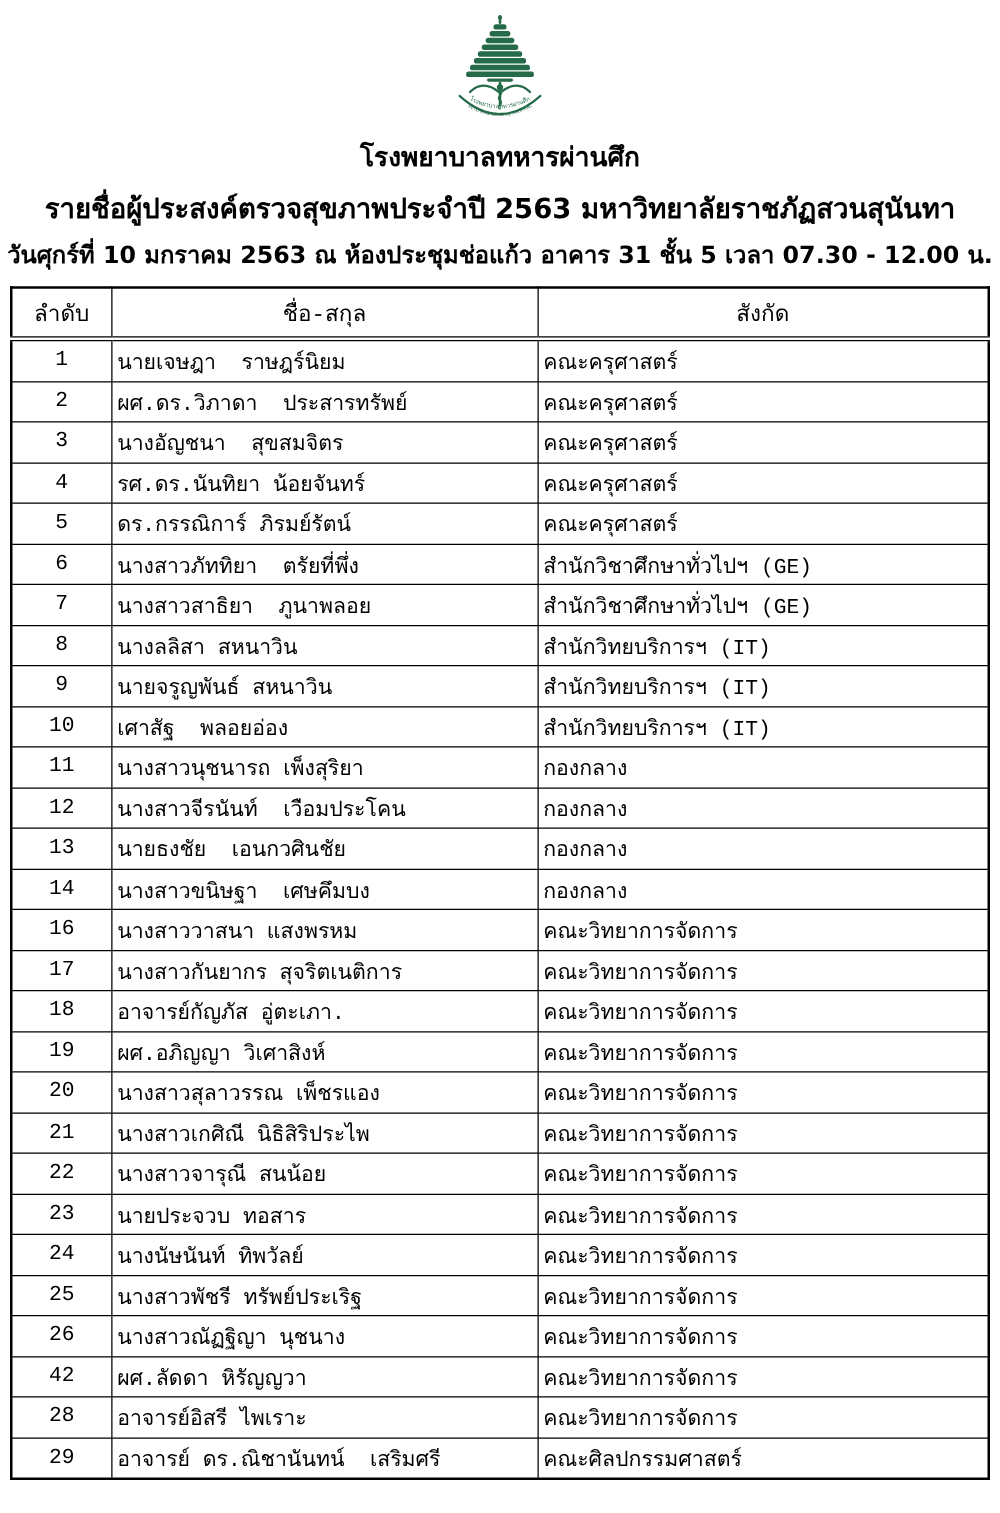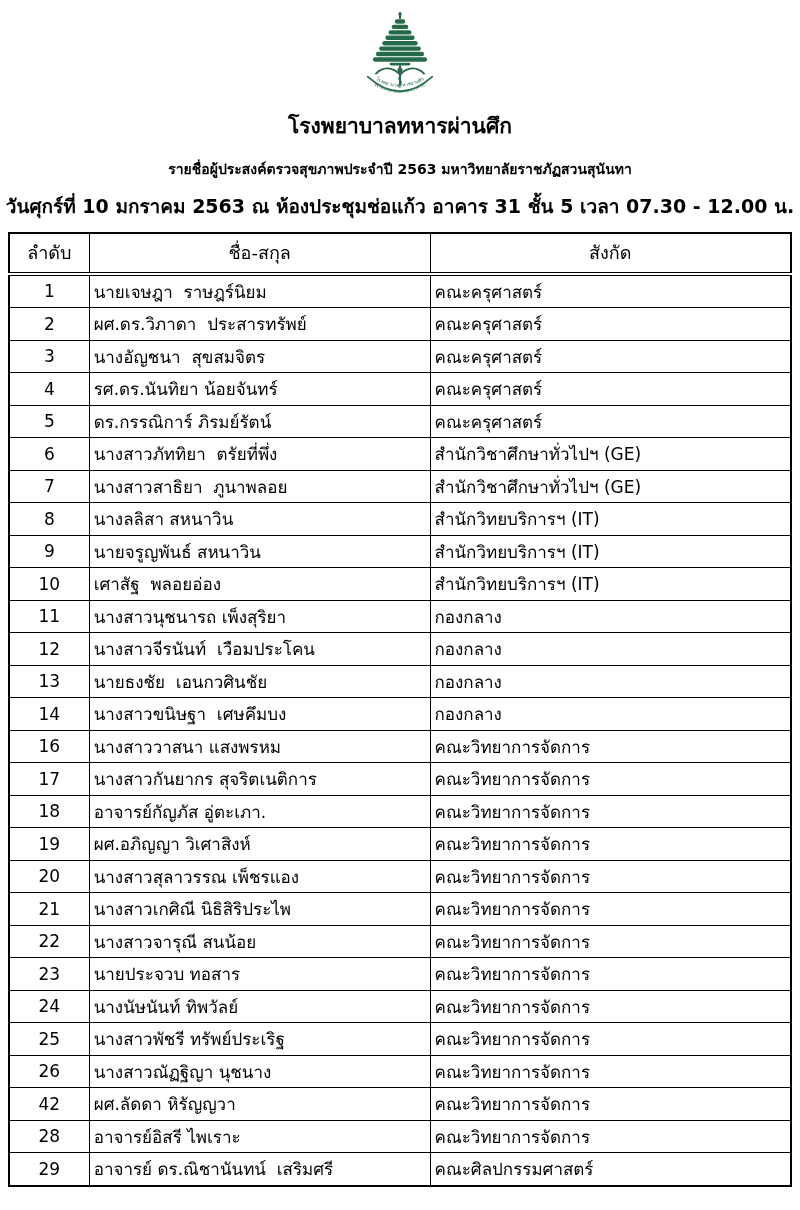--- a/index.html
+++ b/index.html
@@ -18,29 +18,30 @@
   }
   .logo-wrap { text-align: center; height: 96px; }
   .titles { text-align: center; }
   .title-line {
     margin: 0;
     font-weight: bold;
     white-space: nowrap;
     line-height: 1.55;
   }
   .title-1 { font-size: 21px; margin-top: 2px; }
-  .title-2 { font-size: 14px; margin-top: 16px; }
-  .title-3 { font-size: 19px; margin-top: 12px; }
+  .title-2 { font-size: 22px; margin-top: 8px; }
+  .title-3 { font-size: 19px; margin-top: 5px; }
 
   table.roster {
     border-collapse: collapse;
     margin: 10px auto 0 auto;
     width: 784px;
     table-layout: fixed;
     border: 2px solid #000;
+    font-family: Liberation Mono, monospace;
   }
   .roster th, .roster td {
     border: 1.5px solid #000;
     font-weight: normal;
     font-size: 17px;
     padding: 0;
     overflow: hidden;
     white-space: pre;
   }
   .roster th {

